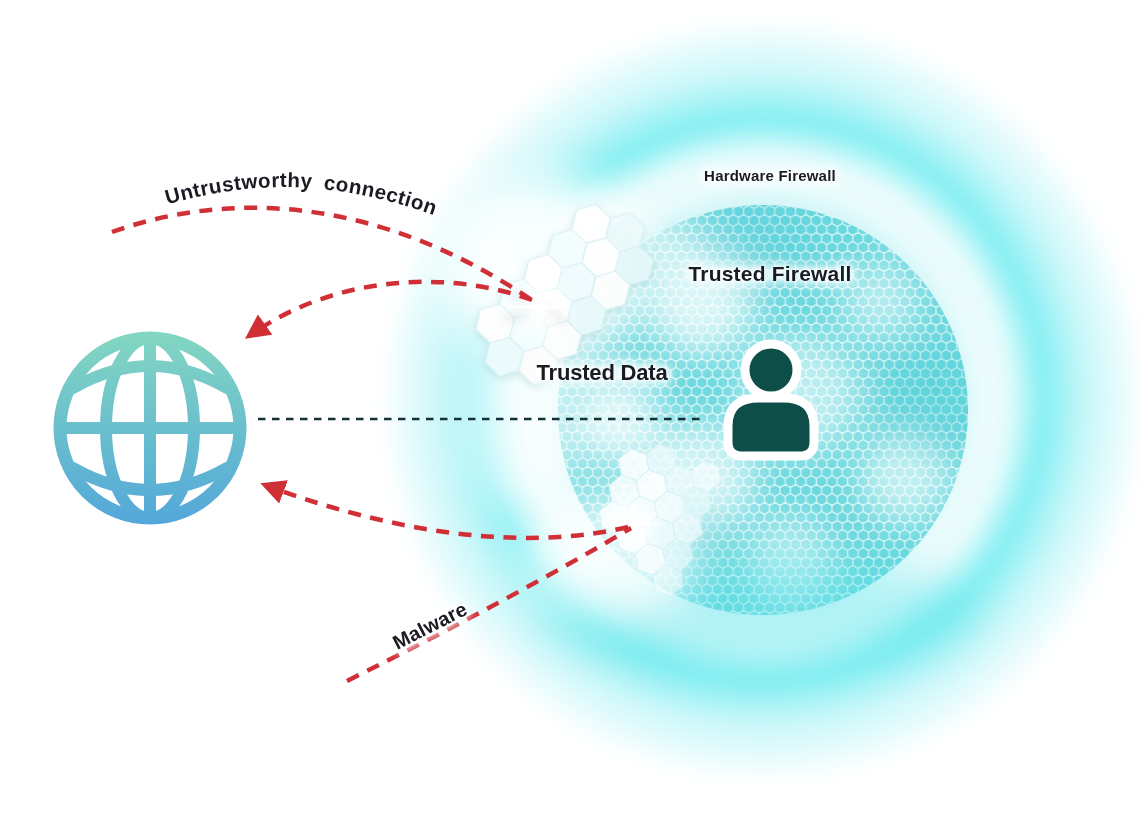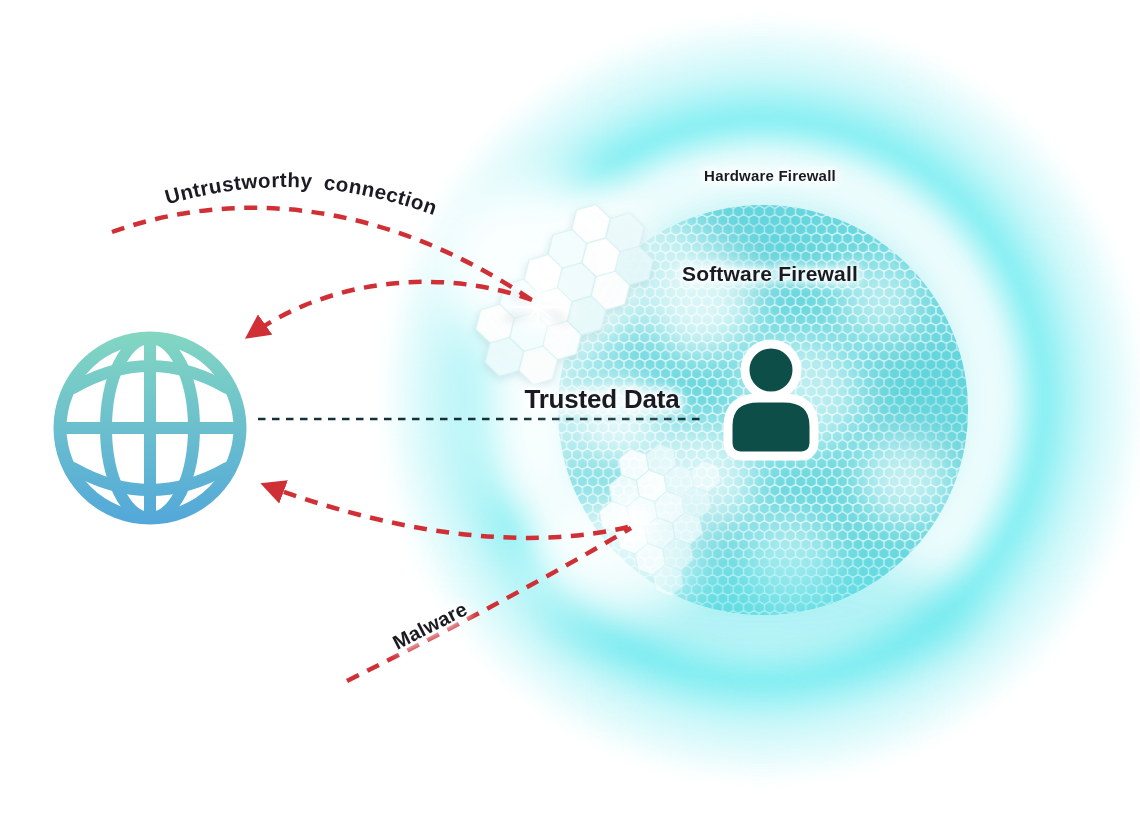--- a/index.html
+++ b/index.html
@@ -18,21 +18,21 @@
     z-index:0;
   }
   svg.scene{position:absolute;left:0;top:0;z-index:1;}
   .lbl{
     position:absolute;z-index:2;font-weight:bold;color:#1a1a22;white-space:nowrap;
     letter-spacing:0.2px;transform:translate(-50%,-50%);
     text-shadow:0 0 4px #fff,0 0 8px #fff,0 0 14px #fff,0 0 22px #fff,2px 2px 10px #fff,-2px -2px 10px #fff;
   }
   #lbl-hw{left:770px;top:175px;font-size:15px;}
   #lbl-sw{left:770px;top:274px;font-size:21px;}
-  #lbl-td{left:602px;top:399px;font-size:26px;letter-spacing:-0.2px;}
+  #lbl-td{left:602px;top:373px;font-size:22px;letter-spacing:-0.2px;}
   #lbl-mal{left:430px;top:626px;font-size:20px;transform:translate(-50%,-50%) rotate(-27deg);}
   .curvetext{filter:drop-shadow(0 0 3px #fff) drop-shadow(0 0 6px #fff);}
 </style>
 </head>
 <body>
 
 <div class="stage">
 
   <div class="glow"></div>
 
@@ -188,16 +188,16 @@
       <circle r="90" stroke-width="13"></circle>
       <ellipse rx="44" ry="90" stroke-width="12"></ellipse>
       <line y1="-90" y2="90" stroke-width="12"></line>
       <line x1="-90" x2="90" stroke-width="12"></line>
       <path d="M-77,-40 Q0,-84 77,-40" stroke-width="12"></path>
       <path d="M-77,40 Q0,84 77,40" stroke-width="12"></path>
     </g>
   </svg>
 
   <div class="lbl" id="lbl-hw">Hardware Firewall</div>
-  <div class="lbl" id="lbl-sw">Software Firewall</div>
+  <div class="lbl" id="lbl-sw">Trusted Firewall</div>
   <div class="lbl" id="lbl-td">Trusted Data</div>
   <div class="lbl" id="lbl-mal">Malware</div>
 </div>
 
 </body></html>

